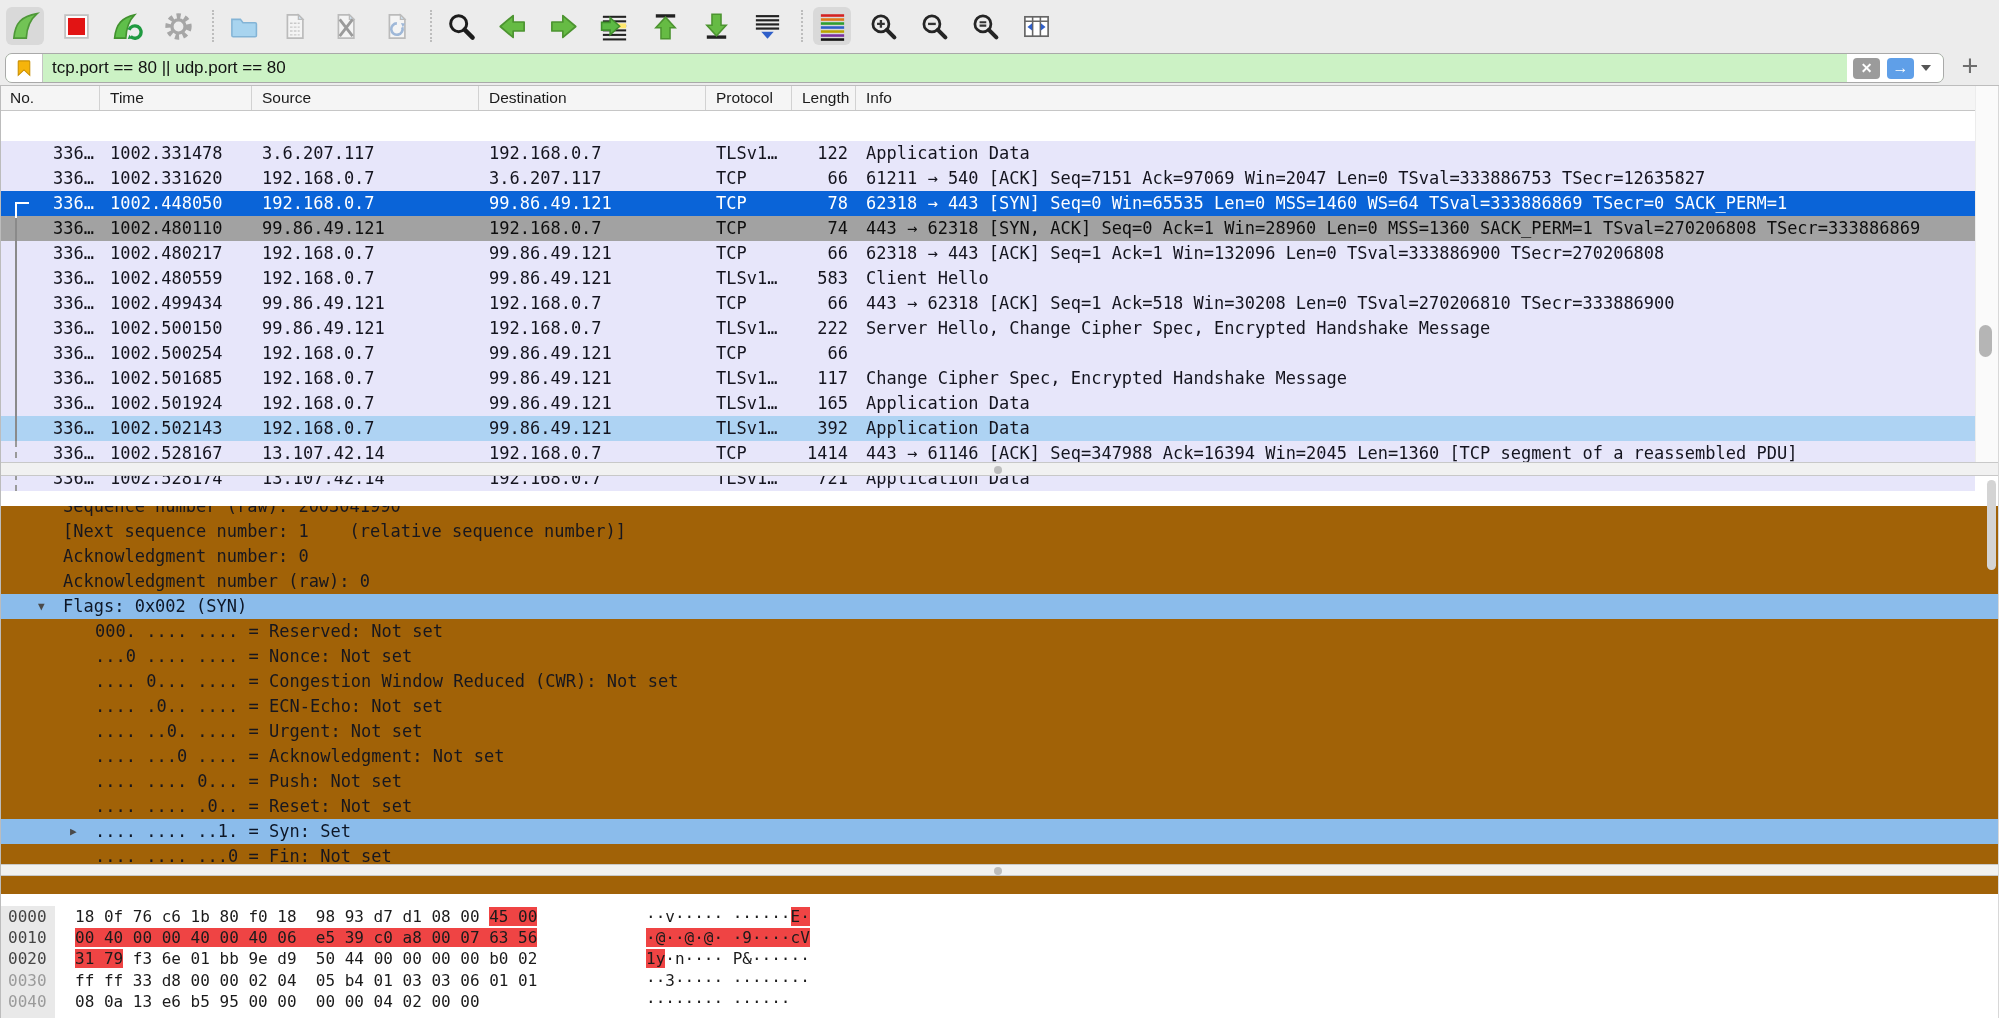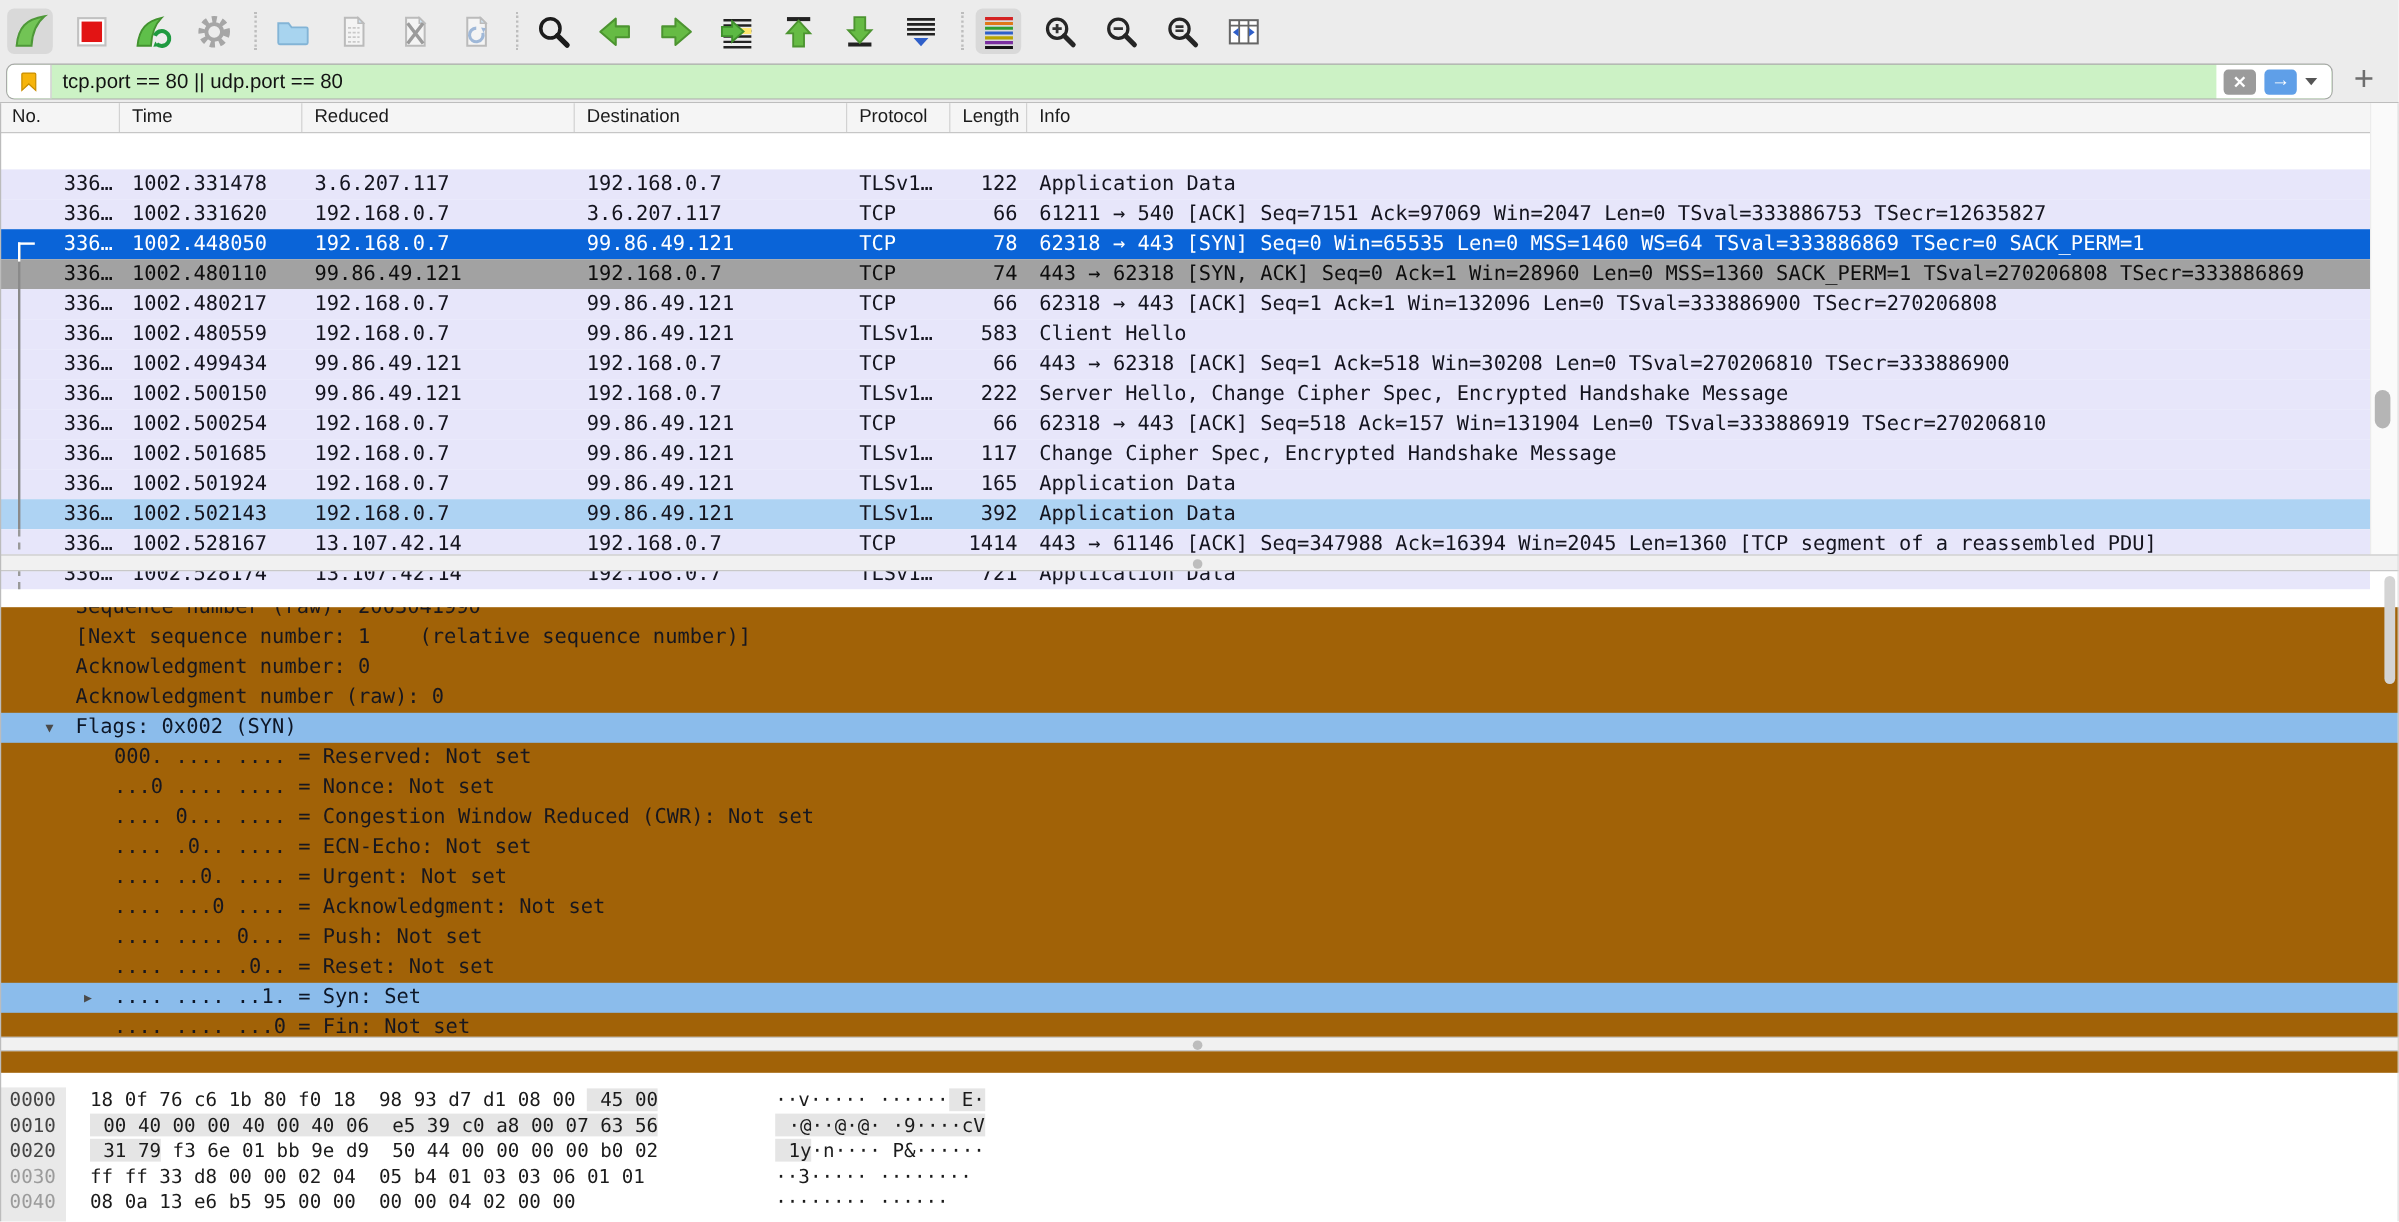--- a/index.html
+++ b/index.html
@@ -69,21 +69,21 @@
   .edge-l{position:absolute;left:0;top:86px;bottom:0;width:1px;background:#bcbcbc;}
   .edge-r{position:absolute;right:0;top:86px;bottom:0;width:1px;background:#d8d8d8;}
   
   #hexpane{position:absolute;top:876px;left:0;width:1999px;height:172px;background:#fff;overflow:hidden;}
   #hex-gutter{position:absolute;left:0;top:0;bottom:0;width:55px;background:#e9e9e9;}
   .hex-row{position:relative;height:21.2px;line-height:21.2px;font-size:16px;}
   .h-off{position:absolute;left:8px;color:#454545;white-space:pre;}
   .h-off.dim{color:#9b9b9b;text-align:center;}
   .h-hex{position:absolute;left:75px;white-space:pre;color:#1b1b1b;}
   .h-ascii{position:absolute;left:646px;white-space:pre;color:#1b1b1b;}
-  .hl{background:#e5e5e5;padding-left:11px;}
+  .hl{background:#ef4444;}
 </style>
 </head>
 <body>
 
 <div id="topchrome">
   <div id="toolbar">
       <div class="tb-btn active">
         <span>
           <svg viewBox="0 0 24 24">
             <path d="M3 21 C4 9 9 4 21 2 C15 7 13 13 12.6 21 Z" fill="#72c455" stroke="#4e9838" stroke-width="1.3"></path>
@@ -291,21 +291,21 @@
       <div id="fb-apply" class="fb-btn">→</div>
       <div id="fb-caret"></div>
     </div>
   </div>
   <div id="fb-plus">+</div>
 </div>
 
 <div id="plist-header">
     <div class="hcell" style="width: 100px;">No.</div>
     <div class="hcell" style="width: 152px;">Time</div>
-    <div class="hcell" style="width: 227px;">Reduced</div>
+    <div class="hcell" style="width: 227px;">Source</div>
     <div class="hcell" style="width: 227px;">Destination</div>
     <div class="hcell" style="width: 86px;">Protocol</div>
     <div class="hcell" style="width: 64px;">Length</div>
     <div class="hcell last">Info</div>
   </div>
 <div id="plist-rows" class="mono">
     <div class="prow r-default">
       <div class="c-no">336…</div>
       <div class="c-time">1002.331478</div>
       <div class="c-src">3.6.207.117</div>
@@ -377,21 +377,20 @@
       <div class="c-len">222</div>
       <div class="c-info">Server Hello, Change Cipher Spec, Encrypted Handshake Message</div>
     </div>
     <div class="prow r-default">
       <div class="c-no">336…</div>
       <div class="c-time">1002.500254</div>
       <div class="c-src">192.168.0.7</div>
       <div class="c-dst">99.86.49.121</div>
       <div class="c-proto">TCP</div>
       <div class="c-len">66</div>
-      <div class="c-info">62318 → 443 [ACK] Seq=518 Ack=157 Win=131904 Len=0 TSval=333886919 TSecr=270206810</div>
     </div>
     <div class="prow r-default">
       <div class="c-no">336…</div>
       <div class="c-time">1002.501685</div>
       <div class="c-src">192.168.0.7</div>
       <div class="c-dst">99.86.49.121</div>
       <div class="c-proto">TLSv1…</div>
       <div class="c-len">117</div>
       <div class="c-info">Change Cipher Spec, Encrypted Handshake Message</div>
     </div>

